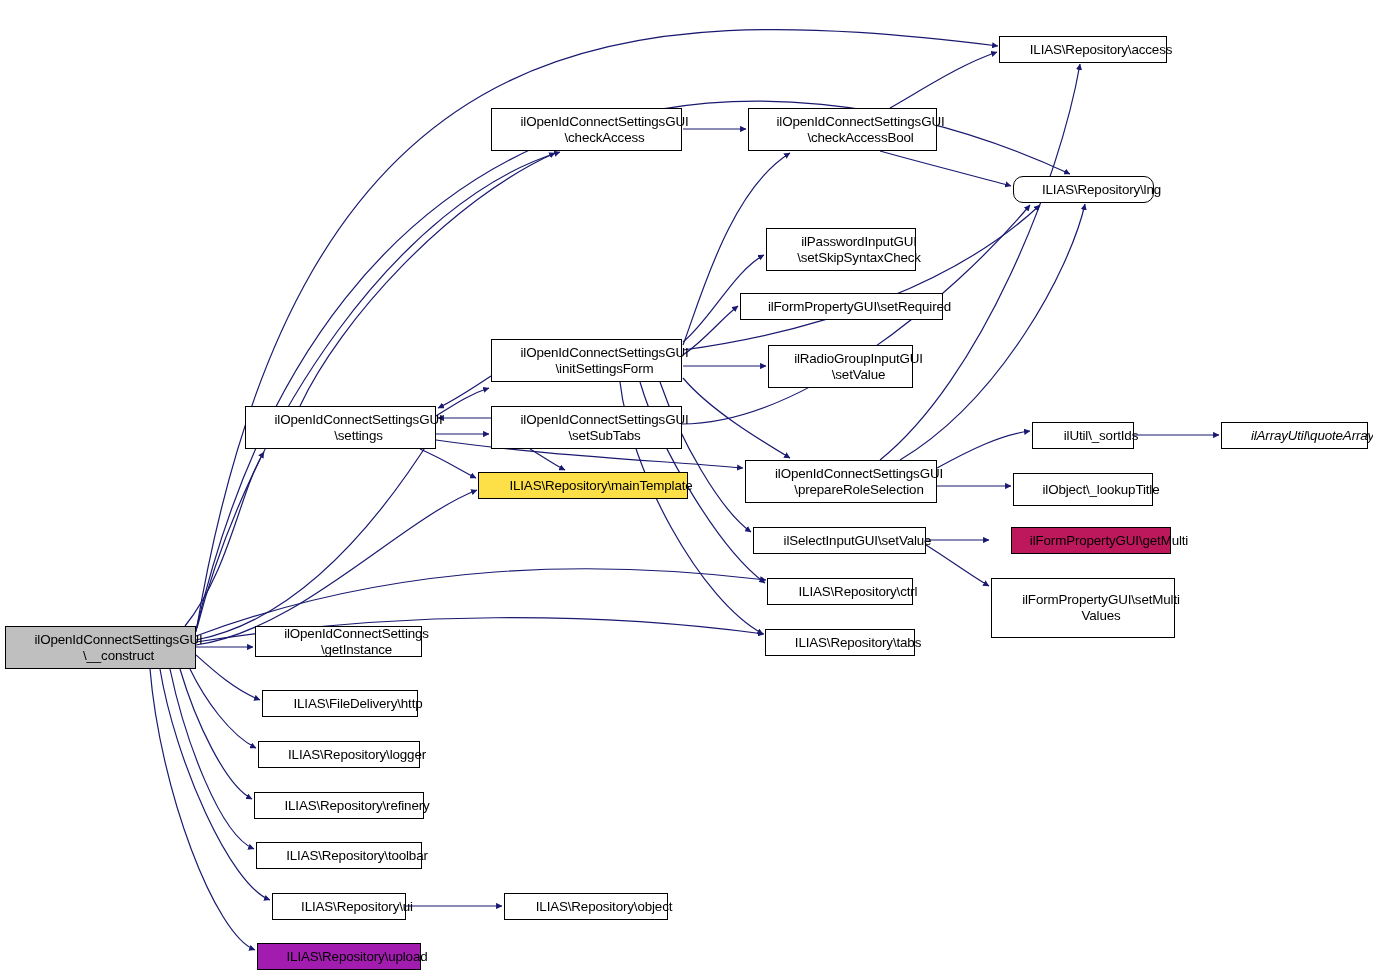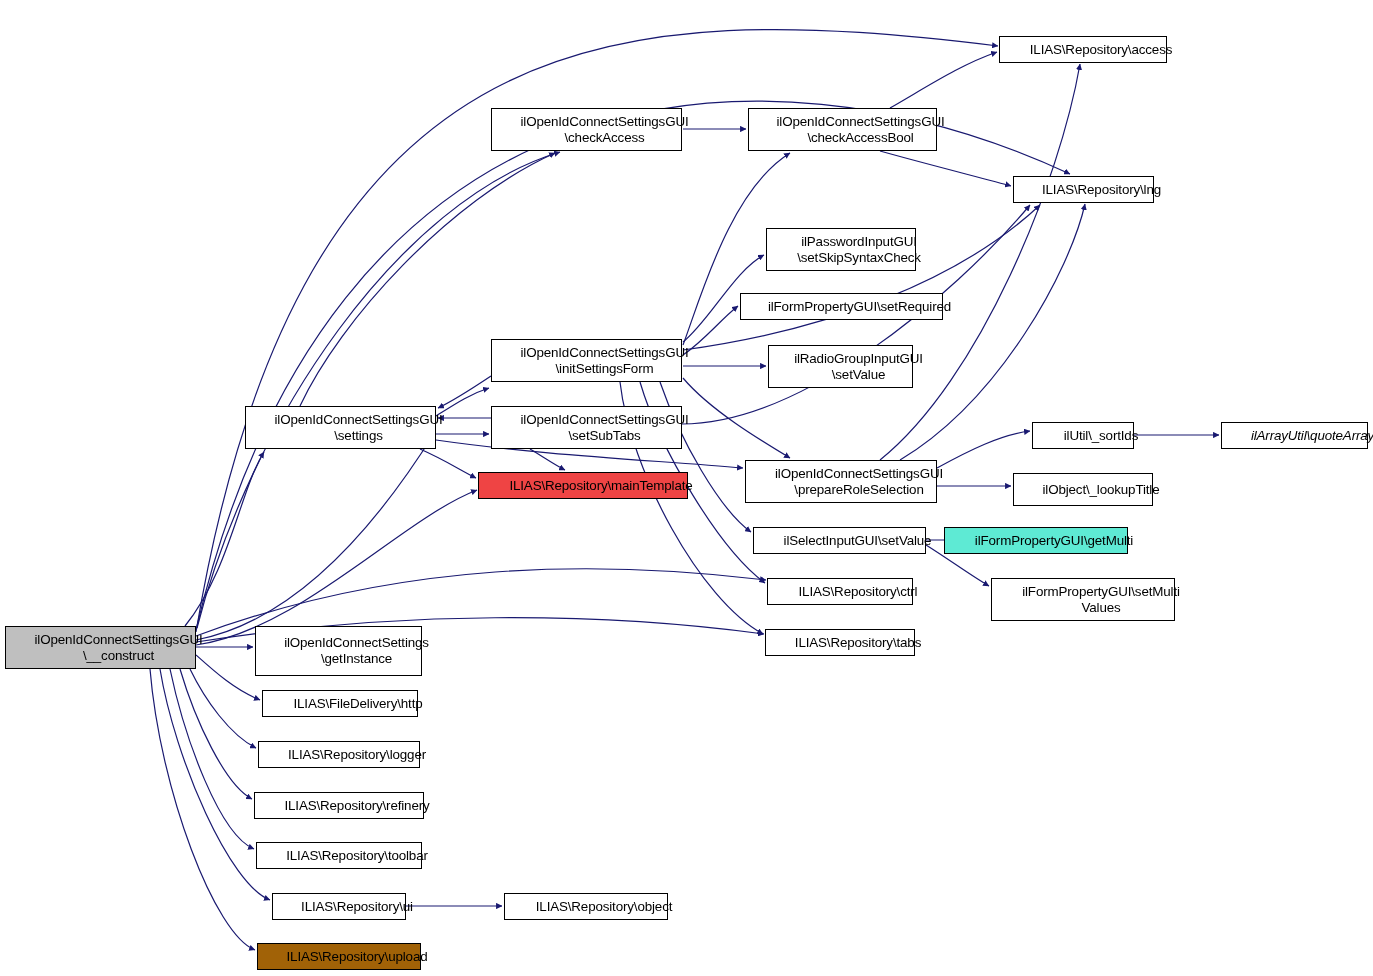--- a/index.html
+++ b/index.html
@@ -100,52 +100,52 @@
         <path d="M 937 468 C 970 450 1000 435 1030 431" marker-end="url(#arrow)"></path>
         <path d="M 937 486 L 1011 486" marker-end="url(#arrow)"></path>
         <path d="M 1134 435 L 1219 435" marker-end="url(#arrow)"></path>
         <path d="M 926 540 L 989 540" marker-end="url(#arrow)"></path>
         <path d="M 926 545 C 950 560 970 575 989 586" marker-end="url(#arrow)"></path>
       </g>
   </svg>
   <div id="node-layer">
       <div class="node root" style="left: 5px; top: 626px; width: 191px; height: 43px; background: rgb(191, 191, 191); border-color: rgb(0, 0, 0);">ilOpenIdConnectSettingsGUI
 \__construct</div>
-      <div class="node" style="left: 255px; top: 626px; width: 167px; height: 50px; background: rgb(255, 255, 255); border-color: rgb(0, 0, 0);">ilOpenIdConnectSettings
+      <div class="node" style="left: 255px; top: 626px; width: 167px; height: 31px; background: rgb(255, 255, 255); border-color: rgb(0, 0, 0);">ilOpenIdConnectSettings
 \getInstance</div>
       <div class="node" style="left: 262px; top: 690px; width: 156px; height: 27px; background: rgb(255, 255, 255); border-color: rgb(0, 0, 0);">ILIAS\FileDelivery\http</div>
       <div class="node" style="left: 258px; top: 741px; width: 162px; height: 27px; background: rgb(255, 255, 255); border-color: rgb(0, 0, 0);">ILIAS\Repository\logger</div>
       <div class="node" style="left: 254px; top: 792px; width: 170px; height: 27px; background: rgb(255, 255, 255); border-color: rgb(0, 0, 0);">ILIAS\Repository\refinery</div>
       <div class="node" style="left: 256px; top: 842px; width: 166px; height: 27px; background: rgb(255, 255, 255); border-color: rgb(0, 0, 0);">ILIAS\Repository\toolbar</div>
       <div class="node" style="left: 272px; top: 893px; width: 134px; height: 27px; background: rgb(255, 255, 255); border-color: rgb(0, 0, 0);">ILIAS\Repository\ui</div>
-      <div class="node" style="left: 257px; top: 943px; width: 164px; height: 27px; background: #a16207; border-color: rgb(0, 0, 0);">ILIAS\Repository\upload</div>
+      <div class="node" style="left: 257px; top: 943px; width: 164px; height: 27px; background: #a21caf; border-color: rgb(0, 0, 0);">ILIAS\Repository\upload</div>
       <div class="node" style="left: 504px; top: 893px; width: 164px; height: 27px; background: rgb(255, 255, 255); border-color: rgb(0, 0, 0);">ILIAS\Repository\object</div>
       <div class="node" style="left: 245px; top: 406px; width: 191px; height: 43px; background: rgb(255, 255, 255); border-color: rgb(0, 0, 0);">ilOpenIdConnectSettingsGUI
 \settings</div>
       <div class="node" style="left: 491px; top: 406px; width: 191px; height: 43px; background: rgb(255, 255, 255); border-color: rgb(0, 0, 0);">ilOpenIdConnectSettingsGUI
 \setSubTabs</div>
-      <div class="node" style="left: 478px; top: 472px; width: 210px; height: 27px; background: #ef4444; border-color: rgb(0, 0, 0);">ILIAS\Repository\mainTemplate</div>
+      <div class="node" style="left: 478px; top: 472px; width: 210px; height: 27px; background: #fde047; border-color: rgb(0, 0, 0);">ILIAS\Repository\mainTemplate</div>
       <div class="node" style="left: 491px; top: 339px; width: 191px; height: 43px; background: rgb(255, 255, 255); border-color: rgb(0, 0, 0);">ilOpenIdConnectSettingsGUI
 \initSettingsForm</div>
       <div class="node" style="left: 491px; top: 108px; width: 191px; height: 43px; background: rgb(255, 255, 255); border-color: rgb(0, 0, 0);">ilOpenIdConnectSettingsGUI
 \checkAccess</div>
       <div class="node" style="left: 748px; top: 108px; width: 189px; height: 43px; background: rgb(255, 255, 255); border-color: rgb(0, 0, 0);">ilOpenIdConnectSettingsGUI
 \checkAccessBool</div>
       <div class="node" style="left: 999px; top: 36px; width: 168px; height: 27px; background: rgb(255, 255, 255); border-color: rgb(0, 0, 0);">ILIAS\Repository\access</div>
-      <div class="node" style="left: 1013px; top: 176px; width: 141px; height: 27px; background: rgb(255, 255, 255); border-color: rgb(0, 0, 0);">ILIAS\Repository\lng</div>
+      <div class="node" style="left: 1013px; top: 176px; width: 141px; height: 27px; background: rgb(255, 255, 255); border-color: rgb(0, 0, 0); border-radius: 10px;">ILIAS\Repository\lng</div>
       <div class="node" style="left: 766px; top: 228px; width: 150px; height: 43px; background: rgb(255, 255, 255); border-color: rgb(0, 0, 0);">ilPasswordInputGUI
 \setSkipSyntaxCheck</div>
       <div class="node" style="left: 740px; top: 293px; width: 203px; height: 27px; background: rgb(255, 255, 255); border-color: rgb(0, 0, 0);">ilFormPropertyGUI\setRequired</div>
       <div class="node" style="left: 768px; top: 345px; width: 145px; height: 43px; background: rgb(255, 255, 255); border-color: rgb(0, 0, 0);">ilRadioGroupInputGUI
 \setValue</div>
       <div class="node" style="left: 745px; top: 460px; width: 192px; height: 43px; background: rgb(255, 255, 255); border-color: rgb(0, 0, 0);">ilOpenIdConnectSettingsGUI
 \prepareRoleSelection</div>
       <div class="node" style="left: 1032px; top: 422px; width: 102px; height: 27px; background: rgb(255, 255, 255); border-color: rgb(0, 0, 0);">ilUtil\_sortIds</div>
       <div class="node" style="left: 1221px; top: 422px; width: 147px; height: 27px; background: rgb(255, 255, 255); border-color: rgb(0, 0, 0); font-style: italic;">ilArrayUtil\quoteArray</div>
       <div class="node" style="left: 1013px; top: 473px; width: 140px; height: 33px; background: rgb(255, 255, 255); border-color: rgb(0, 0, 0);">ilObject\_lookupTitle</div>
       <div class="node" style="left: 753px; top: 527px; width: 173px; height: 27px; background: rgb(255, 255, 255); border-color: rgb(0, 0, 0);">ilSelectInputGUI\setValue</div>
-      <div class="node" style="left: 944px; top: 527px; width: 184px; height: 27px; background: #5eead4; border-color: rgb(0, 0, 0);">ilFormPropertyGUI\getMulti</div>
-      <div class="node" style="left: 991px; top: 578px; width: 184px; height: 43px; background: rgb(255, 255, 255); border-color: rgb(0, 0, 0);">ilFormPropertyGUI\setMulti
+      <div class="node" style="left: 1011px; top: 527px; width: 160px; height: 27px; background: #be185d; border-color: rgb(0, 0, 0);">ilFormPropertyGUI\getMulti</div>
+      <div class="node" style="left: 991px; top: 578px; width: 184px; height: 60px; background: rgb(255, 255, 255); border-color: rgb(0, 0, 0);">ilFormPropertyGUI\setMulti
 Values</div>
       <div class="node" style="left: 767px; top: 578px; width: 146px; height: 27px; background: rgb(255, 255, 255); border-color: rgb(0, 0, 0);">ILIAS\Repository\ctrl</div>
       <div class="node" style="left: 765px; top: 629px; width: 150px; height: 27px; background: rgb(255, 255, 255); border-color: rgb(0, 0, 0);">ILIAS\Repository\tabs</div>
     </div>
 </div>
 
 </body></html>

